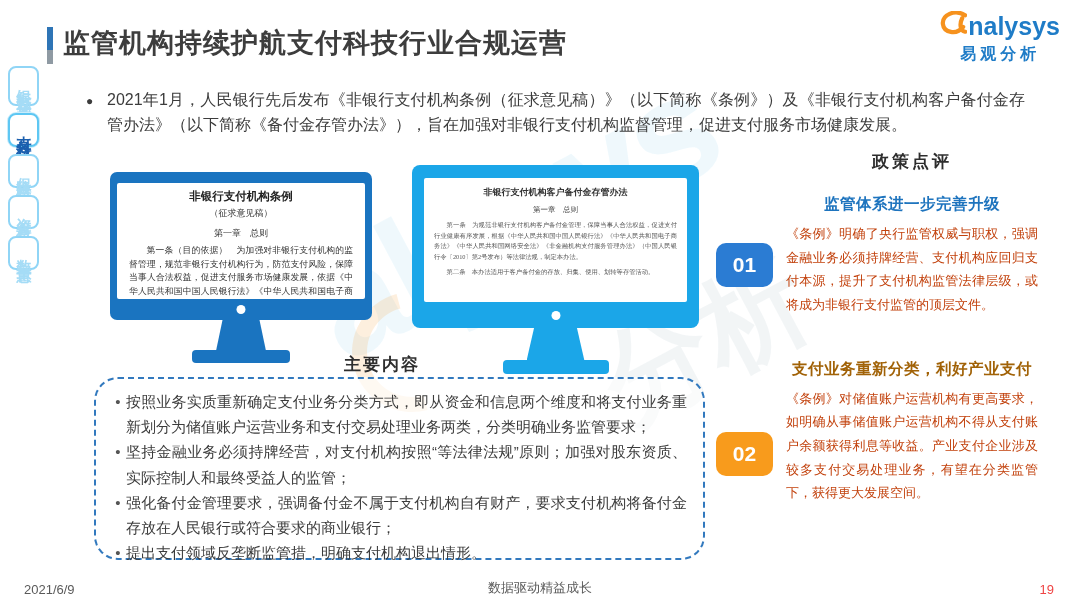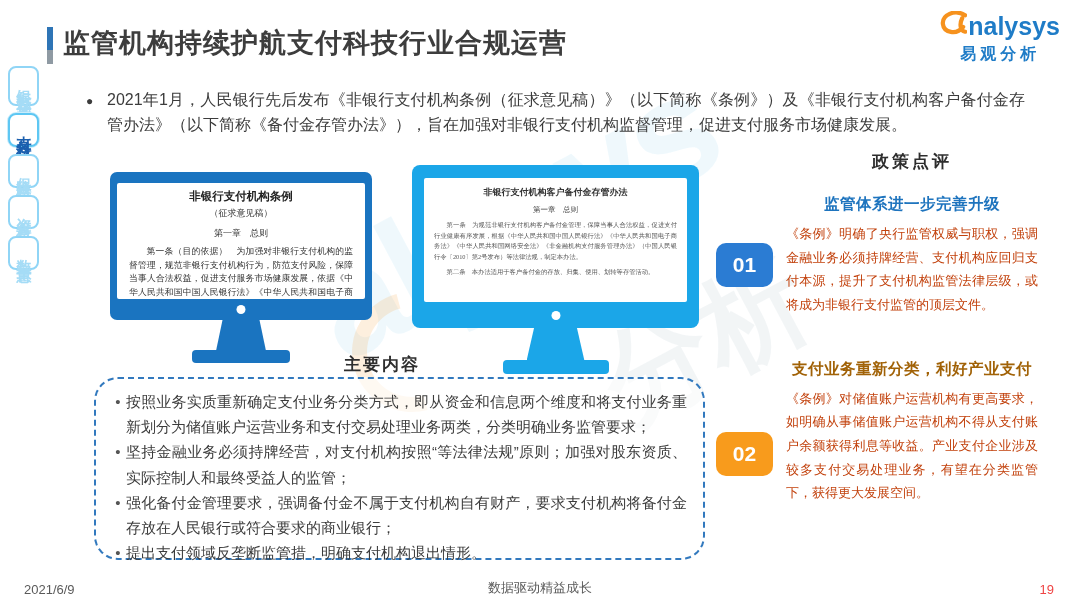--- a/index.html
+++ b/index.html
@@ -44,21 +44,21 @@
   .intro { left:107px; top:88px; width:918px; font-size:16px; line-height:1.55; color:#3c3c3c; text-align:justify; }
 
   
   .monitor { position:absolute; z-index:1; }
   .frame { position:relative; border-radius:7px; }
   .screen { position:absolute; background:#fff; border-radius:2px; overflow:hidden; }
   .cam { position:absolute; left:50%; transform:translateX(-50%); width:9px; height:9px; border-radius:50%; background:#fff; }
   .neck { margin:0 auto; clip-path:polygon(13% 0,87% 0,100% 100%,0 100%); }
   .base { margin:-1px auto 0; border-radius:4px; }
 
-  .m1 { left:110px; top:172px; width:262px; }
+  .m1 { left:110px; top:172px; width:262px;font-family:Liberation Mono, monospace; }
   .m1 .frame { height:148px; background:#1a74c0; }
   .m1 .screen { left:7px; right:7px; top:11px; bottom:21px; padding:6px 12px 4px; }
   .m1 .cam { bottom:6px; }
   .m1 .neck { width:50px; height:31px; background:#1a74c0; }
   .m1 .base { width:98px; height:13px; background:#1a74c0; }
   .doc1-title { text-align:center; font-size:11.5px; font-weight:700; color:#222; }
   .doc1-sub { text-align:center; font-size:9px; color:#333; margin-top:3px; }
   .doc1-chapter { text-align:center; font-size:9px; color:#333; margin:7px 0 5px; }
   .doc1-body { font-size:8.8px; line-height:1.55; color:#333; text-indent:2em; text-align:justify; }
 

